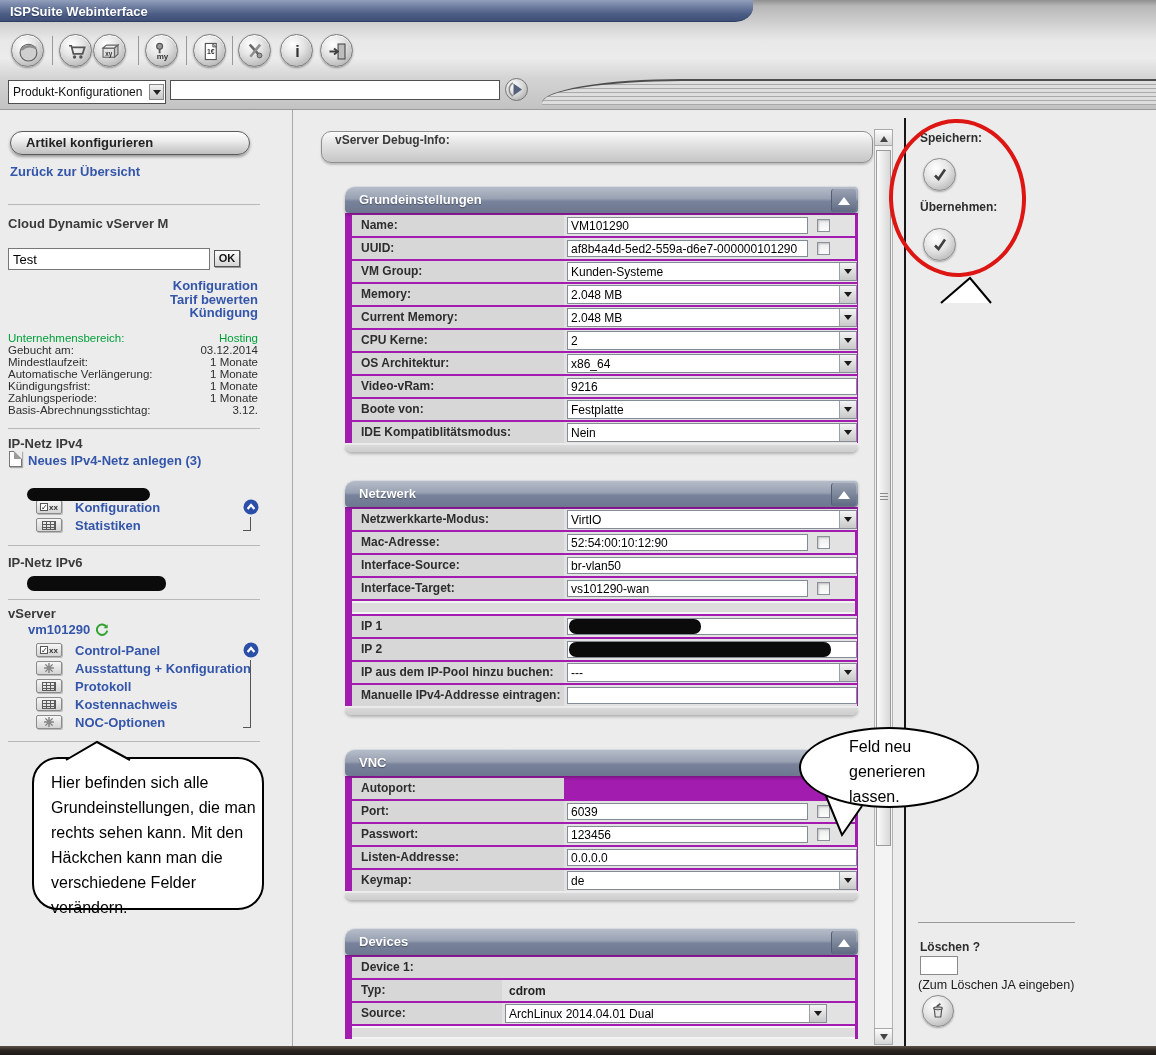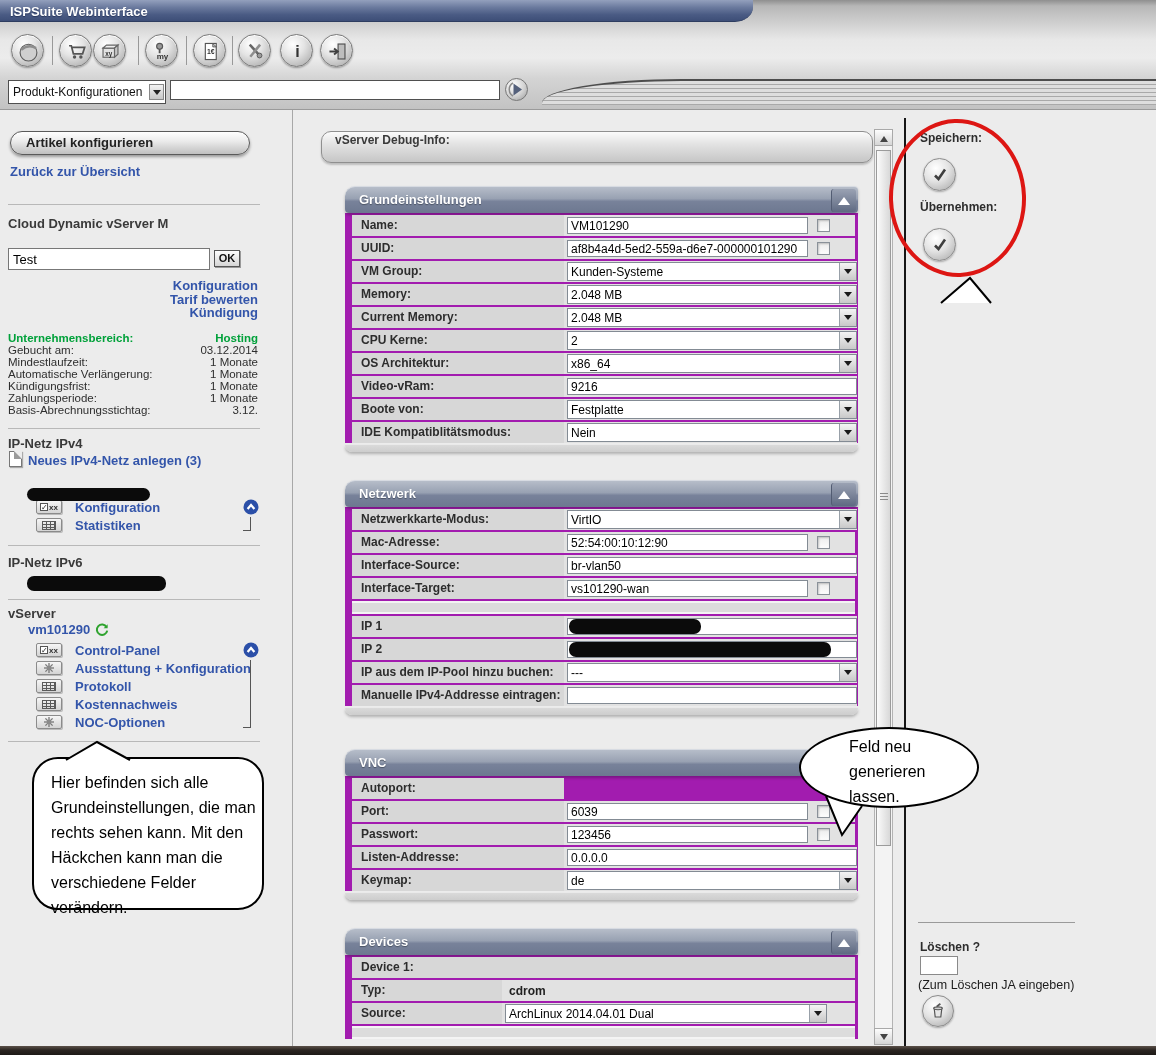--- a/index.html
+++ b/index.html
@@ -41,21 +41,21 @@
 .shead{position:absolute;left:8px;font-size:13px;font-weight:bold;color:#3a3a3a}
 .rename-input{position:absolute;left:8px;top:248px;width:202px;height:22px;border:1px solid #777;background:#fff;font-size:13px;padding:0 4px}
 .ok-btn{position:absolute;left:214px;top:250px;width:26px;height:17px;font-size:11px;font-weight:bold;color:#111;
  background:linear-gradient(180deg,#fdfdfd,#d5d5d5);border:1px solid #555;box-shadow:1px 1px 0 #999;text-align:center;line-height:15px;cursor:pointer}
 #quick-links{position:absolute;left:8px;top:279px;width:250px;text-align:right}
 #quick-links a{display:block;line-height:13.5px}
 #contract-rows{position:absolute;left:8px;top:332px;width:250px}
 .crow{display:flex;font-size:11.5px;line-height:12px;color:#2e2e2e}
 .crow .cl{flex:1;text-align:left}
 .crow .cv{text-align:right}
-.crow.green{color:#00a13a;font-weight:bold}
+.crow.green{color:#00a13a;font-weight:normal}
 .doc-icon{position:absolute;left:9px;top:451px;width:13px;height:16px;background:#fff;border:1px solid #777;box-shadow:1px 1px 1px #aaa}
 .doc-icon::after{content:"";position:absolute;right:-1px;top:-1px;border:4px solid transparent;border-top-color:#cfcfcf;border-right-color:#cfcfcf;border-top-color:#ececec;border-right-color:#ececec;border-bottom-color:#9a9a9a;border-left-color:#9a9a9a;width:0;height:0}
 .redact{position:absolute;background:#0b0b0b;border-radius:7px;z-index:5}
 .tree{position:absolute;left:36px;width:225px}
 .tree-row{display:flex;align-items:center;height:14px;margin-bottom:4px}
 .mini-icon{width:26px;height:14px;flex:none;display:inline-flex;align-items:center;justify-content:center;gap:1px;
  background:linear-gradient(180deg,#f6f6f6,#d4d4d4);border:1px solid #8b8b8b;border-radius:2px;box-shadow:1px 1px 0 #bbb;cursor:pointer}
 .mcb{width:8px;height:8px;background:#fff;border:1px solid #555;font-size:8px;line-height:7px;color:#222;font-weight:bold;display:inline-block;text-align:center;font-family:"DejaVu Sans",sans-serif}
 .mxx{font-size:8px;font-weight:bold;color:#333;letter-spacing:0}
 .mgrid{width:14px;height:9px;display:inline-block;

